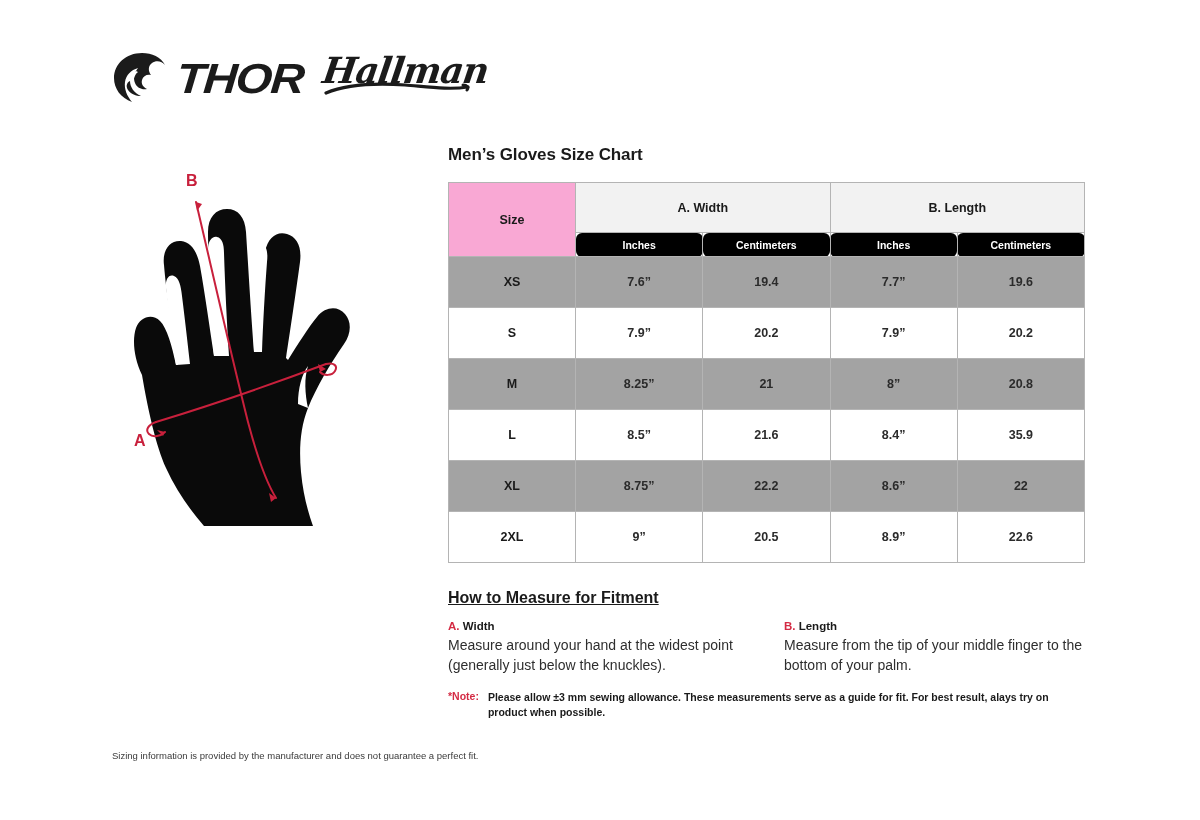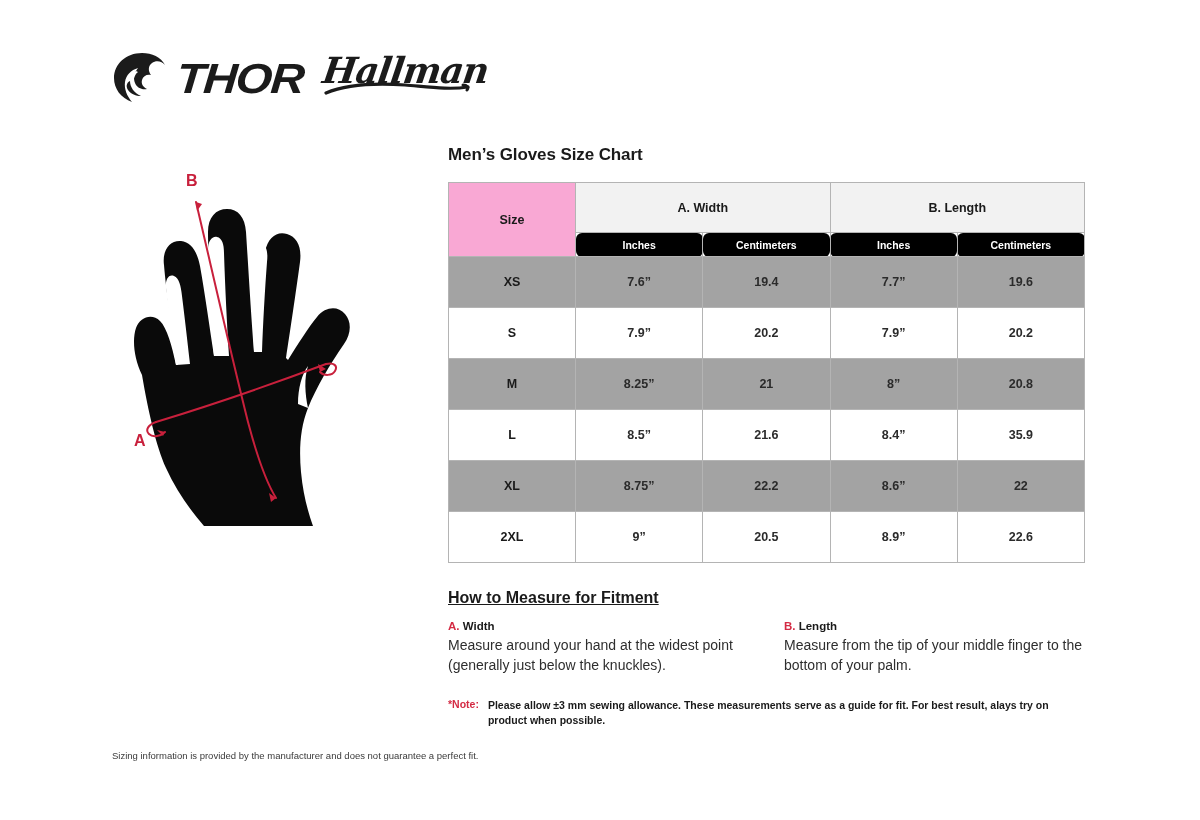--- a/index.html
+++ b/index.html
@@ -164,21 +164,21 @@
   }
   .measure-head .letter { color: #d42b44; }
   .measure-body {
     font-size: 14px;
     line-height: 1.45;
     color: #2e2e2e;
   }
 
   
   .note-row {
-    margin-top: 22px;
+    margin-top: 14px;
     display: flex;
     gap: 9px;
     align-items: flex-start;
   }
   .note-label {
     font-size: 10.5px;
     font-weight: 700;
     color: #d42b44;
     white-space: nowrap;
     padding-top: 0px;

